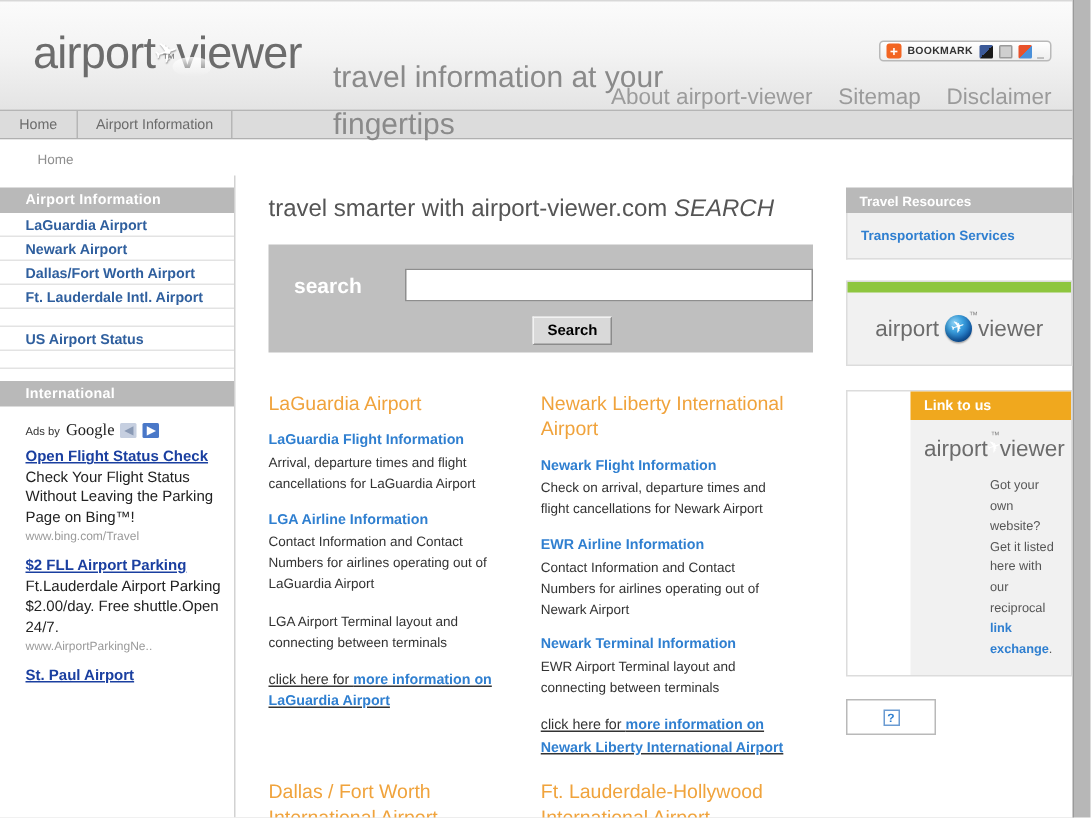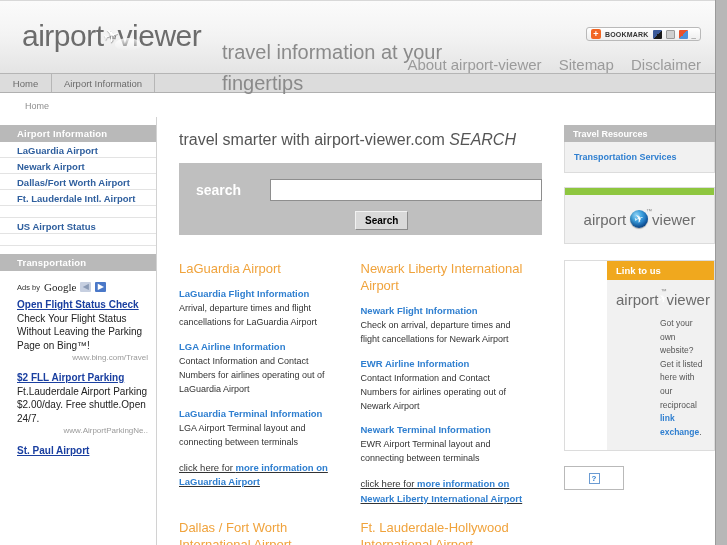--- a/index.html
+++ b/index.html
@@ -148,21 +148,21 @@
     width:11px; height:10px; font-size:8px; line-height:10px; text-align:center;
     color:#ffffff; background:#4a78c8; border-radius:1px;
   }
   .arrowbtn.dim { background:#c6cfe0; color:#8a9ab5; }
   .ad { margin-bottom:9px; }
   .ad-title {
     font-size:10px; font-weight:bold; color:#1a3fa0;
     text-decoration:underline; line-height:1.35; display:block;
   }
   .ad-text { font-size:10px; color:#222; line-height:1.35; }
-  .ad-url { font-size:8px; color:#9a9a9a; margin-top:1px;text-align:right; }
+  .ad-url { font-size:8px; color:#9a9a9a; margin-top:1px; }
 
   
   .page-title {
     font-size:16px; color:#555555; padding:14px 0 0 6px;
   }
   .page-title em { font-style:italic; }
   .searchbox {
     margin:14px 0 0 6px;
     background:#bfbfbf;
     height:72px;
@@ -319,21 +319,21 @@
         <li>
           <a href="#">Ft. Lauderdale Intl. Airport</a>
         </li>
         <li class="spacer"></li>
         <li>
           <a href="#">US Airport Status</a>
         </li>
         <li class="spacer"></li>
       </ul>
 
-      <div class="sec-head">Transportation</div>
+      <div class="sec-head">International</div>
 
       <div class="ads">
         <div class="adsby">
           <span class="t1">Ads by</span>
           <span class="t2">Google</span>
           <span class="arrowbtn dim">◀</span>
           <span class="arrowbtn">▶</span>
         </div>
 
         <div class="ad">
@@ -369,21 +369,20 @@
 
           <div class="item">
             <a href="#" class="item-link">LaGuardia Flight Information</a>
             <div class="item-desc">Arrival, departure times and flight cancellations for LaGuardia Airport</div>
           </div>
           <div class="item">
             <a href="#" class="item-link">LGA Airline Information</a>
             <div class="item-desc">Contact Information and Contact Numbers for airlines operating out of LaGuardia Airport</div>
           </div>
           <div class="item">
-            <a href="#" class="item-link">LaGuardia Terminal Information</a>
             <div class="item-desc">LGA Airport Terminal layout and connecting between terminals</div>
           </div>
           <div class="more"><span>click here for </span><a href="#">more information on LaGuardia Airport</a></div>
         </div>
 
         <div class="card">
           <div class="card-title">Newark Liberty International Airport</div>
 
           <div class="item">
             <a href="#" class="item-link">Newark Flight Information</a>

